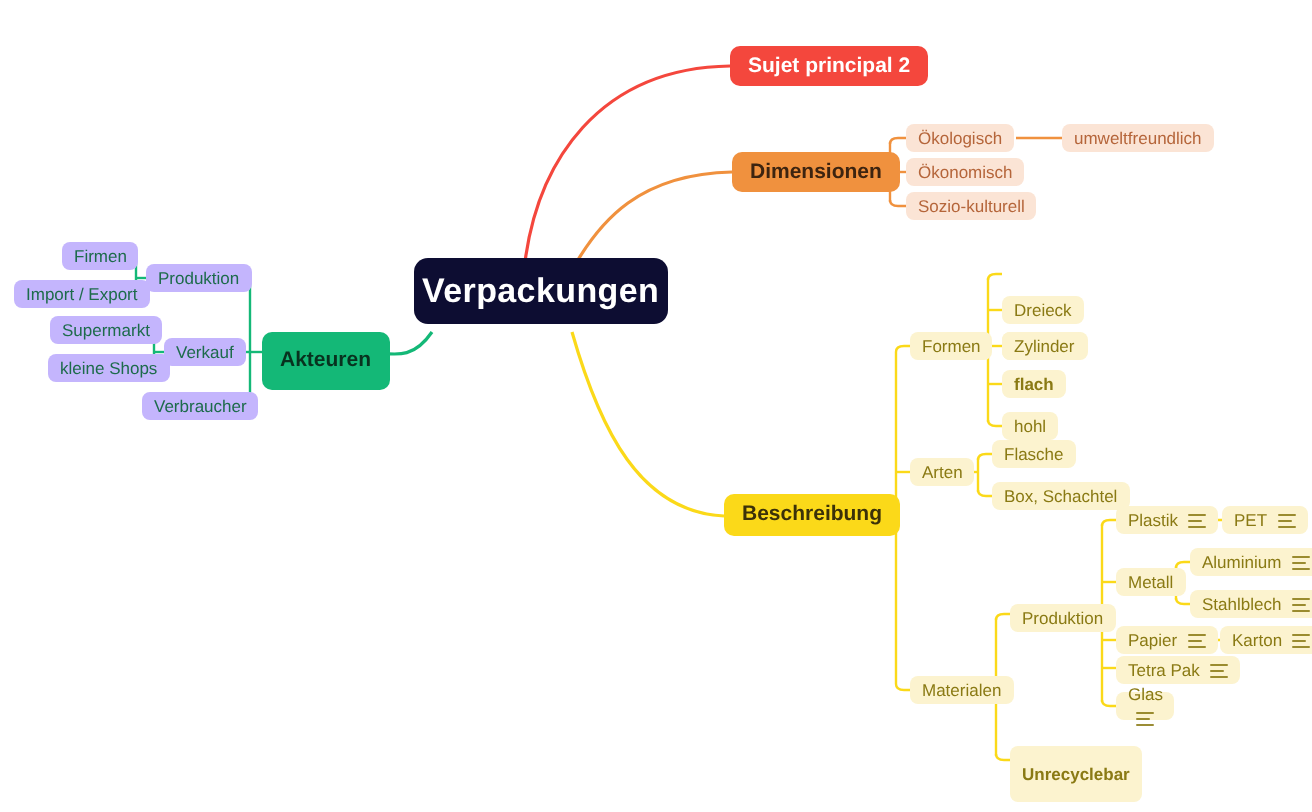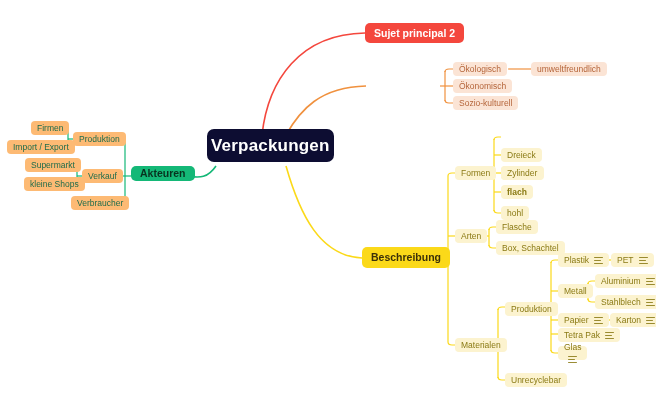--- a/index.html
+++ b/index.html
@@ -66,21 +66,21 @@
   
   .node.sub {
     font-size: 8.5px;
     font-weight: normal;
     padding: 0 6px;
     border-radius: 4px;
     gap: 5px;
   }
   .node.sub.orange { background: #fbe4d5; color: #b5653a; }
   .node.sub.yellow { background: #fcf3cf; color: #8a7a14; }
-  .node.sub.green  { background: #fdba74; color: #1d6b4b; }
+  .node.sub.green  { background: #c4b5fd; color: #1d6b4b; }
 
   .note-icon {
     display: inline-block;
     width: 9px;
     height: 7px;
     flex: 0 0 auto;
     position: relative;
     opacity: .85;
   }
   .note-icon i {
@@ -167,44 +167,45 @@
     <path d="M 82 176 h -5" fill="none" stroke="#14b877" stroke-width="1.2"></path>
     <path d="M 77 167 v 18" fill="none" stroke="#14b877" stroke-width="1.2"></path>
     <path d="M 77 168 q 0 -3 -4 -3 h -3" fill="none" stroke="#14b877" stroke-width="1.2"></path>
     <path d="M 77 184 q 0 3 -4 3 h -3" fill="none" stroke="#14b877" stroke-width="1.2"></path>
   </svg>
 
   <div class="node root" style="left:207px; top:129px; height:33px;">Verpackungen</div>
 
   <div class="node main red" style="left:365px; top:23px; height:20px;">Sujet principal 2</div>
 
+  <div class="node main orange" style="left:366px; top:76px; height:20px;">Dimensionen</div>
 
   <div class="node main yellow" style="left:362px; top:247px; height:21px;">Beschreibung</div>
 
-  <div class="node main green" style="left:131px; top:166px; height:15px;">Akteuren</div>
+  <div class="node main green" style="left:131px; top:166px; height:29px;">Akteuren</div>
 
   <div class="node sub orange" style="left:453px; top:62px; height:14px;">Ökologisch</div>
   <div class="node sub orange" style="left:531px; top:62px; height:14px;">umweltfreundlich</div>
   <div class="node sub orange" style="left:453px; top:79px; height:14px;">Ökonomisch</div>
   <div class="node sub orange" style="left:453px; top:96px; height:14px;">Sozio-kulturell</div>
 
   <div class="node sub yellow" style="left:455px; top:166px; height:14px;">Formen</div>
   <div class="node sub yellow" style="left:501px; top:130px; height:14px;margin-top:36px;">Quadrat</div>
   <div class="node sub yellow" style="left:501px; top:148px; height:14px;">Dreieck</div>
   <div class="node sub yellow" style="left:501px; top:166px; height:14px;">Zylinder</div>
   <div class="node sub yellow" style="left:501px; top:185px; height:14px;font-weight:bold;">flach</div>
   <div class="node sub yellow" style="left:501px; top:206px; height:14px;">hohl</div>
 
   <div class="node sub yellow" style="left:455px; top:229px; height:14px;">Arten</div>
   <div class="node sub yellow" style="left:496px; top:220px; height:14px;">Flasche</div>
   <div class="node sub yellow" style="left:496px; top:241px; height:14px;">Box, Schachtel</div>
 
   <div class="node sub yellow" style="left:455px; top:338px; height:14px;">Materialen</div>
   <div class="node sub yellow" style="left:505px; top:302px; height:14px;">Produktion</div>
-  <div class="node sub yellow" style="left:505px; top:373px; height:14px;">Unrecyclebar</div>
+  <div class="node sub yellow" style="left:505px; top:373px; height:28px;font-weight:bold;">Unrecyclebar</div>
 
   <div class="node sub yellow" style="left:558px; top:253px; height:14px;">
     <span>Plastik</span>
     <span class="note-icon">
         <i></i>
         <i></i>
         <i></i>
       </span>
   </div>
   <div class="node sub yellow" style="left:611px; top:253px; height:14px;">

